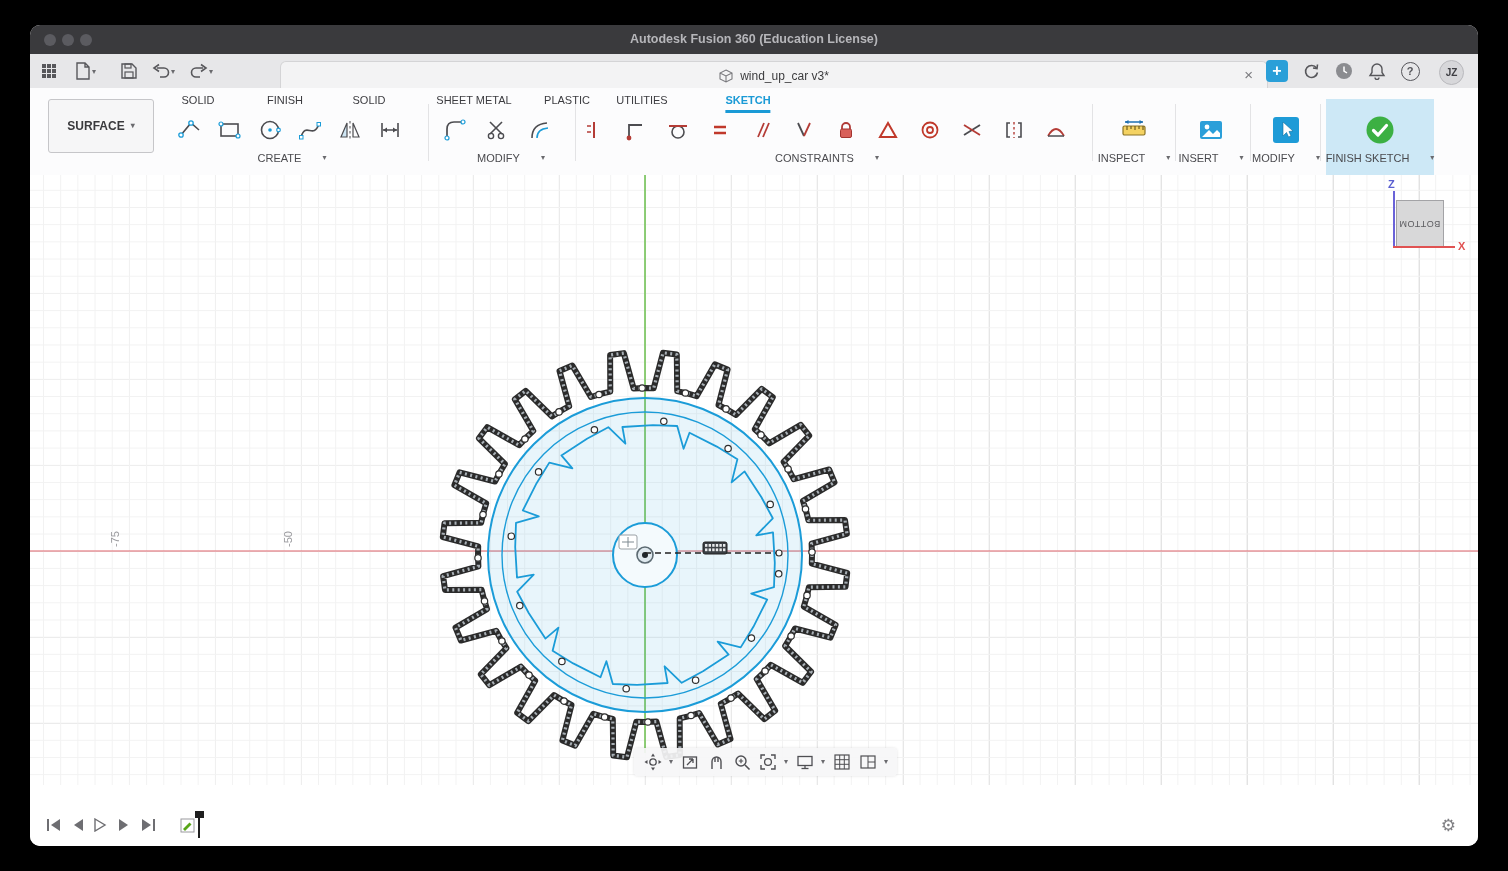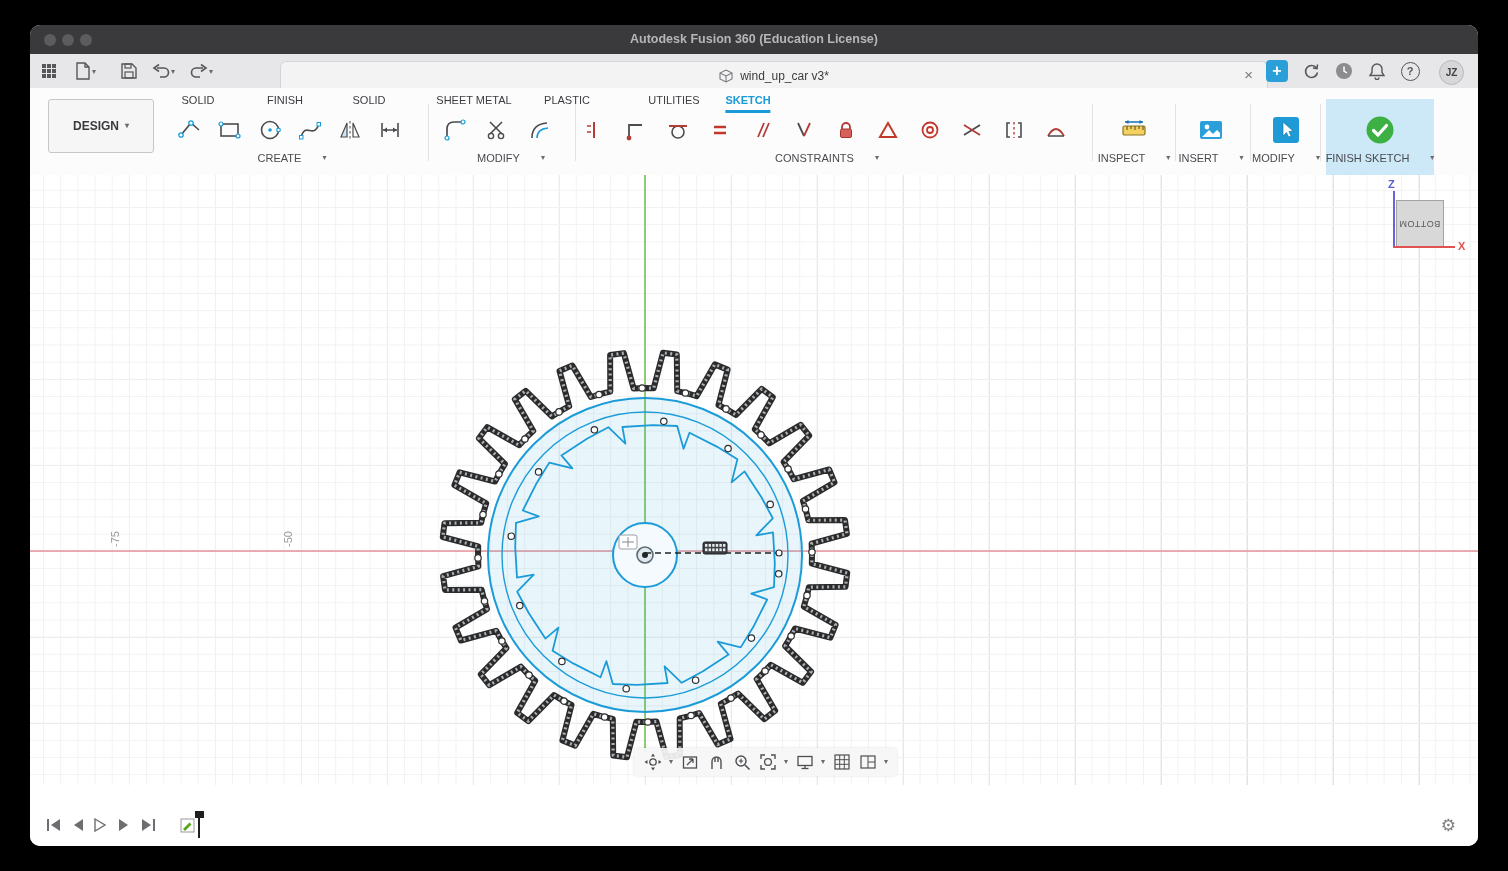--- a/index.html
+++ b/index.html
@@ -168,30 +168,30 @@
           <span>?</span>
         </div>
     </div>
     <div class="avatar">
       <span>JZ</span>
     </div>
   </div>
 
   <div class="ribbon">
     <div class="design-btn">
-      <span>DESIGN</span>
+      <span>SURFACE</span>
       <span class="caret">▾</span>
     </div>
 
     <div class="rtab" style="left:168px">SOLID</div>
     <div class="rtab" style="left:255px">FINISH</div>
     <div class="rtab" style="left:339px">SOLID</div>
     <div class="rtab" style="left:444px">SHEET METAL</div>
     <div class="rtab" style="left:537px">PLASTIC</div>
-    <div class="rtab" style="left:644px">UTILITIES</div>
+    <div class="rtab" style="left:612px">UTILITIES</div>
     <div class="rtab active" style="left:718px">SKETCH</div>
 
     <div class="tool" style="left:160px">
       <svg width="24" height="24">
           <path d="M3 17 L13 5 L21 12" fill="none" stroke="#4c4c50" stroke-width="1.6"></path>
         <circle cx="3" cy="17" r="2.2" fill="#fff" stroke="#1b9cd8" stroke-width="1.3"></circle>
         <circle cx="13" cy="5" r="2.2" fill="#fff" stroke="#1b9cd8" stroke-width="1.3"></circle>
         </svg>
     </div>
     <div class="tool" style="left:200px">

